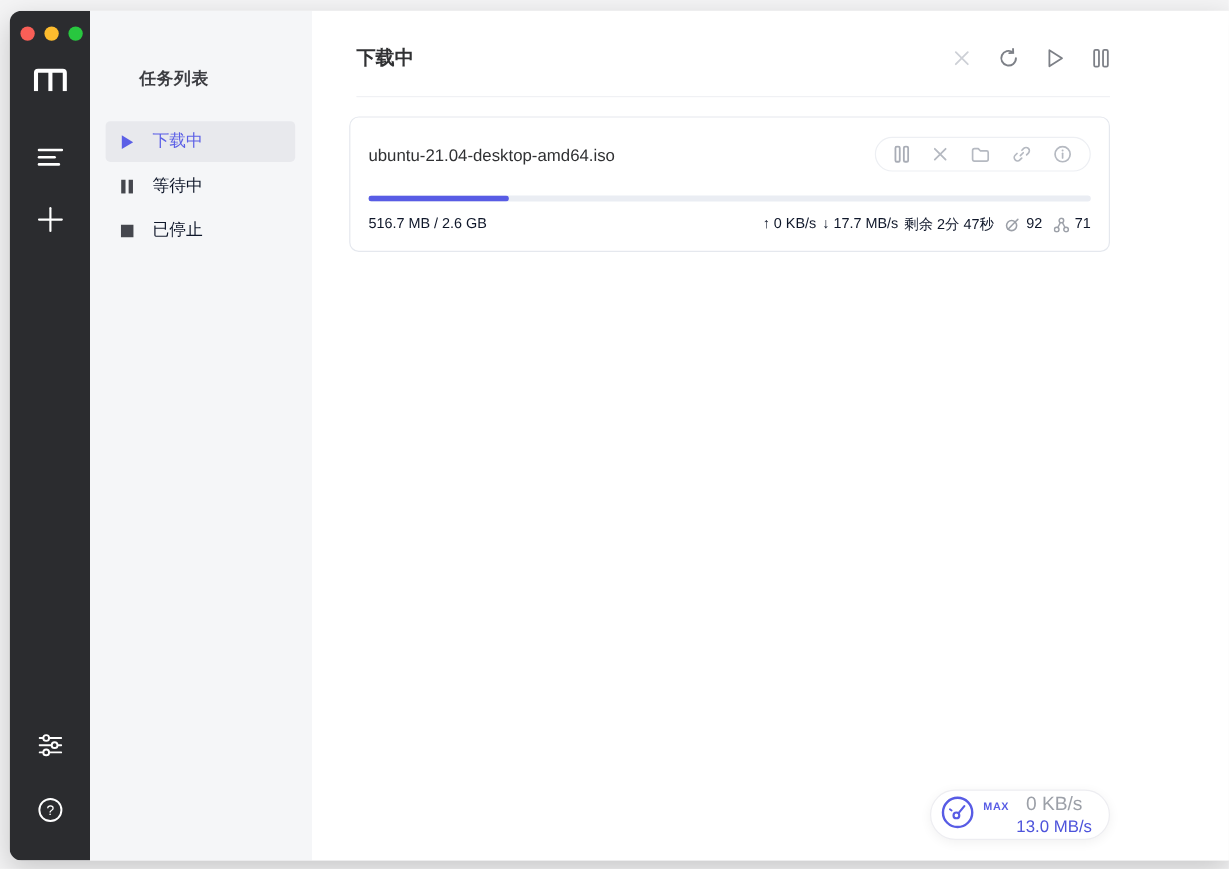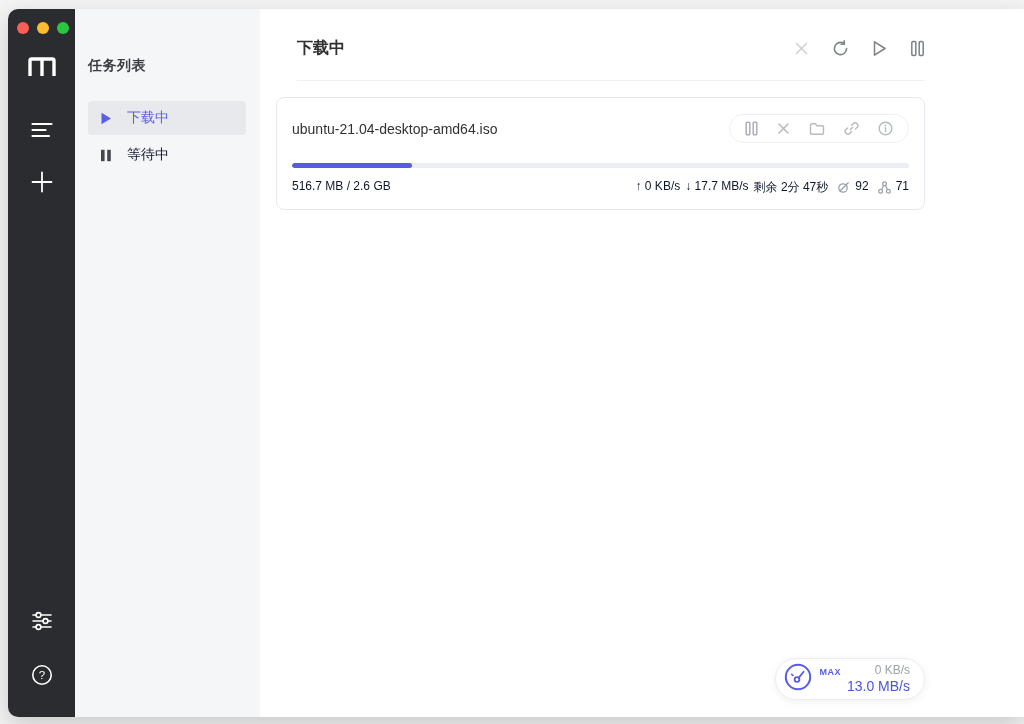--- a/index.html
+++ b/index.html
@@ -26,21 +26,21 @@
   .logo { margin-top:22px; }
   .nav-icon { width:36px; height:36px; display:flex; align-items:center; justify-content:center; cursor:pointer; }
   .nav-icon.tasklist { margin-top:32px; }
   .nav-icon.addtask  { margin-top:16px; }
   .sidebar-spacer { flex:1; }
   .nav-icon.prefs { margin-bottom:18px; }
   .nav-icon.help  { margin-bottom:24px; }
 
   
   .task-sidebar { width:185px; background:#f5f6f8; flex-shrink:0; padding-top:48px; }
-  .task-sidebar h2 { font-size:14px; font-weight:700; color:#3c3d42; padding-left:13px; letter-spacing:.5px; }
+  .task-sidebar h2 { font-size:14px; font-weight:700; color:#3c3d42; padding-left:13px; letter-spacing:.5px;margin-left:28px; }
   .side-menu { margin-top:26px; }
   .side-item {
     height:34px; margin:3px 14px 3px 13px; display:flex; align-items:center;
     padding-left:12px; border-radius:4px; cursor:pointer;
     font-size:14px; color:#0f172a; gap:14px;
   }
   .side-item .glyph { width:13px; display:flex; align-items:center; }
   .side-item.active { background:#e8e9ed; color:#5b5fe6; }
 
   
@@ -49,21 +49,21 @@
     margin:0 99px 0 37px; height:72px; padding-top:8px;
     display:flex; align-items:center; justify-content:space-between;
     border-bottom:1px solid #f0f1f4;
   }
   .main-header h1 { font-size:16px; font-weight:700; color:#303133; }
   .toolbar { display:flex; align-items:center; gap:23px; }
   .tool-btn { background:none; border:none; padding:0; cursor:pointer; display:flex; align-items:center; }
 
   
   .task-card {
-    margin:16px 99px 0 16px; border:1px solid #e5e8ee; border-radius:8px;
+    margin:16px 99px 0 31px; border:1px solid #e5e8ee; border-radius:8px;
     background:#fff; padding:16px 15px 13px 15px; cursor:pointer;
   }
   .card-top { display:flex; align-items:center; justify-content:space-between; }
   .task-name { font-size:14px; color:#303133; }
   .action-pill {
     border:1px solid #edeff3; border-radius:15px; height:29px;
     display:flex; align-items:center; gap:19px; padding:0 15px;
   }
   .pill-btn { background:none; border:none; padding:0; cursor:pointer; display:flex; align-items:center; }
   .progress-track {
@@ -79,21 +79,21 @@
 
   
   .speed-widget {
     position:absolute; right:99px; bottom:17px; height:42px; min-width:142px;
     background:#fff; border:1px solid #ededf1; border-radius:21px;
     box-shadow:0 2px 10px rgba(0,0,0,.06);
     display:flex; align-items:center; padding:0 14px 0 7px; gap:6px; cursor:pointer;margin-top:33px;
   }
   .max-label { font-size:9px; font-weight:700; color:#585ce5; align-self:flex-start; margin-top:8px; letter-spacing:.5px; }
   .speed-col { margin-left:auto; text-align:right; line-height:1.15; }
-  .speed-up { font-size:12px; color:#9ca0a8; }
+  .speed-up { font-size:16px; color:#9ca0a8;text-align:center; }
   .speed-down { font-size:14px; color:#4d53db; }
 </style>
 </head>
 <body>
 
 <div class="window">
 
   <div class="app-sidebar">
     <div class="traffic">
       <span class="t-close"></span>
@@ -159,20 +159,28 @@
       <div class="side-item">
         <span class="glyph">
           <svg width="12" height="13" viewBox="0 0 12 13">
               <rect x="1" y="0.8" width="3.6" height="11.4" fill="#45474e"></rect>
               <rect x="7.2" y="0.8" width="3.6" height="11.4" fill="#45474e"></rect>
             </svg>
         </span>
         <span>等待中</span>
       </div>
 
+      <div class="side-item">
+        <span class="glyph">
+          <svg width="12" height="13" viewBox="0 0 12 13">
+              <rect x="0.8" y="1.3" width="10.4" height="10.4" fill="#45474e"></rect>
+            </svg>
+        </span>
+        <span>已停止</span>
+      </div>
 
     </div>
   </div>
 
   <div class="main">
 
     <div class="main-header">
       <h1>下载中</h1>
       <div class="toolbar">
         <button class="tool-btn">

